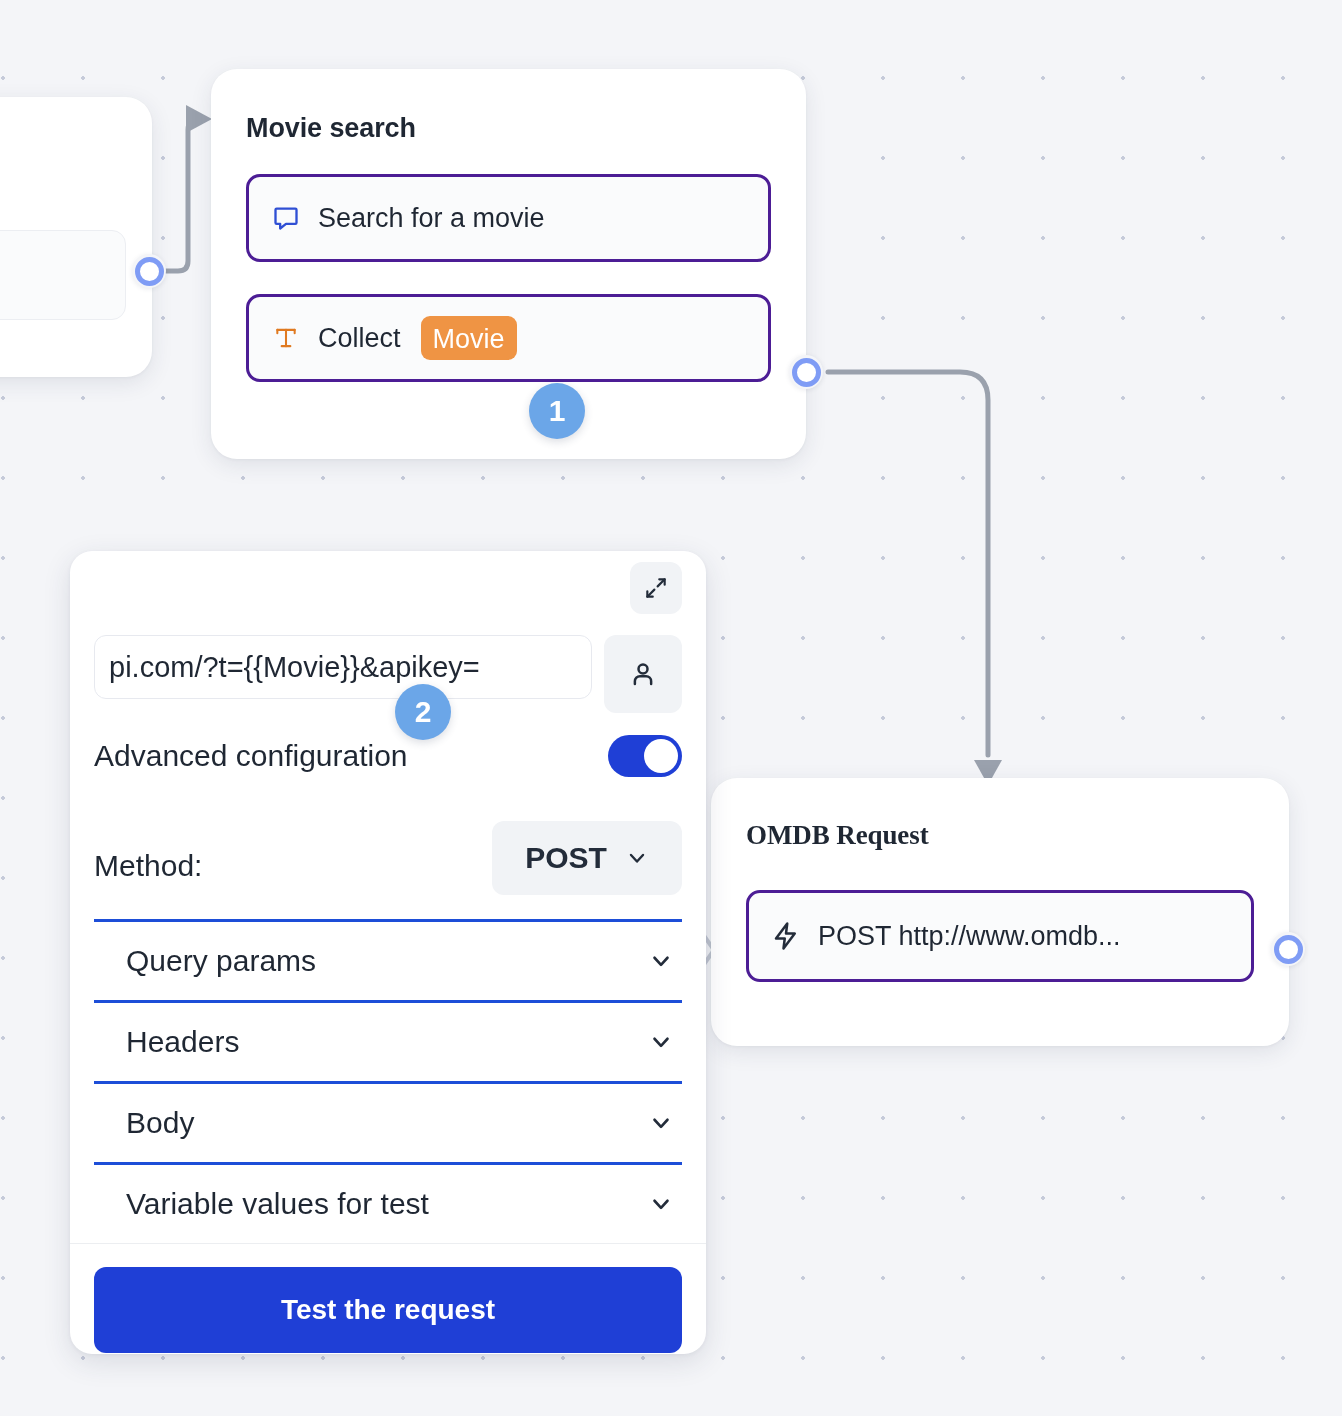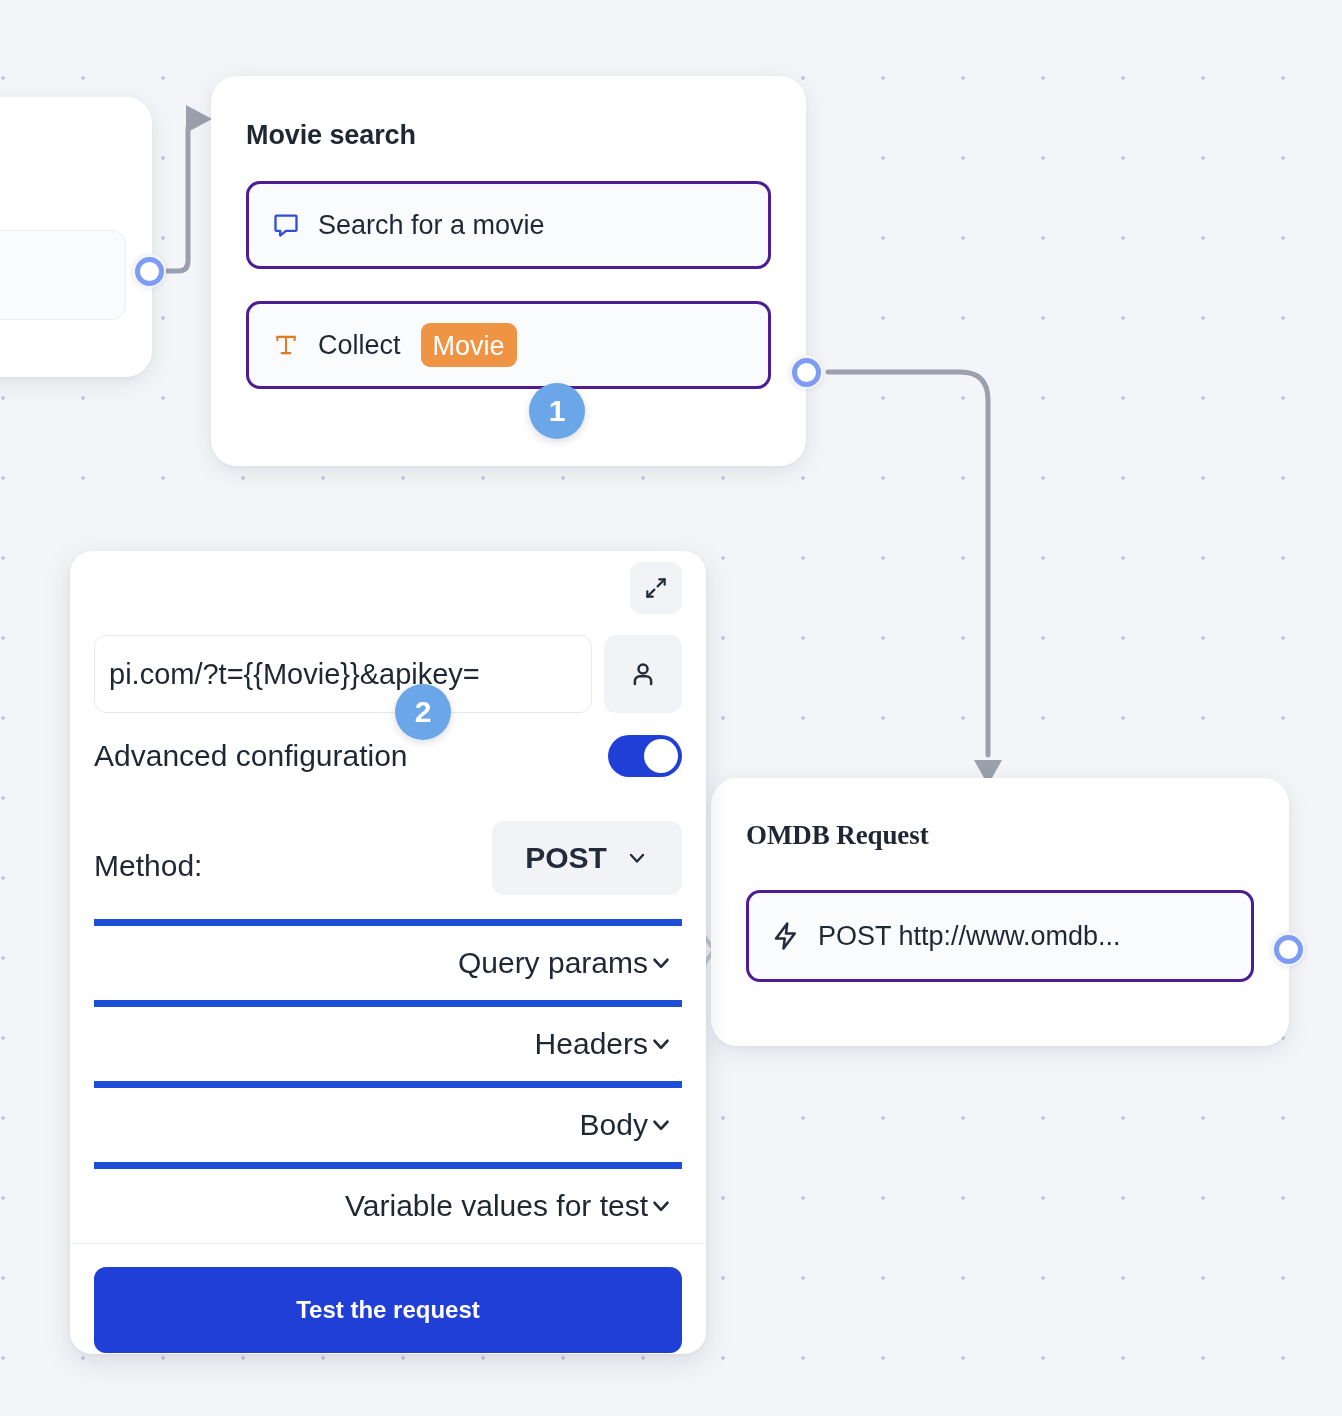--- a/index.html
+++ b/index.html
@@ -63,21 +63,21 @@
     width: 260px;
     height: 90px;
     background: #fafbfc;
     border: 1px solid #eceef2;
     border-radius: 14px;
   }
 
   
   #movie-node {
     left: 211px;
-    top: 76px;
+    top: 69px;
     width: 595px;
     height: 390px;
     padding: 44px 35px;
   }
   #movie-node .node-title { margin-bottom: 30px; }
   #movie-node .node-row + .node-row { margin-top: 32px; }
 
   .pill-var {
     display: inline-block;
     background: #ef9444;
@@ -158,21 +158,21 @@
     background: #f1f3f6;
     border: none;
     display: flex; align-items: center; justify-content: center;
     cursor: pointer;
   }
   .panel-body { padding: 84px 24px 0 24px; }
 
   .url-row { display: flex; align-items: stretch; gap: 12px; }
   .url-input {
     flex: 1;
-    height: 78px;
+    height: 64px;
     background: #ffffff;
     border: 1px solid #e7e9ef;
     border-radius: 12px;
     font-family: "Liberation Sans", sans-serif;
     font-size: 29px;
     color: #1f2733;
     padding: 0 14px;
     outline: none;
     overflow: hidden;
     white-space: nowrap;
@@ -225,38 +225,38 @@
     display: flex; align-items: center; justify-content: center;
     gap: 18px;
     font-size: 30px;
     font-weight: 700;
     color: #232c3a;
     cursor: pointer;
     padding: 0 24px;
   }
 
   .accordion-item {
-    display: flex; align-items: center; justify-content: flex-end;
+    display: flex; align-items: center; justify-content: space-between;
     height: 81px;
-    border-top: 7px solid #1d4ed8;
+    border-top: 3px solid #1d4ed8;
     padding: 0 8px 0 32px;
     cursor: pointer;
   }
   .accordion-label { font-size: 30px; color: #1f2733; }
 
   .test-wrap { padding: 23px 24px 0 24px; border-top: 1px solid #eceef1; }
   .test-btn {
     width: 100%;
     height: 86px;
     background: #1f3fd6;
     color: #ffffff;
     border: none;
     border-radius: 12px;
     font-family: "Liberation Sans", sans-serif;
-    font-size: 24px;
+    font-size: 28px;
     font-weight: 700;
     cursor: pointer;
   }
 </style>
 </head>
 <body>
 
 <div id="canvas">
 
   <svg id="edges">

